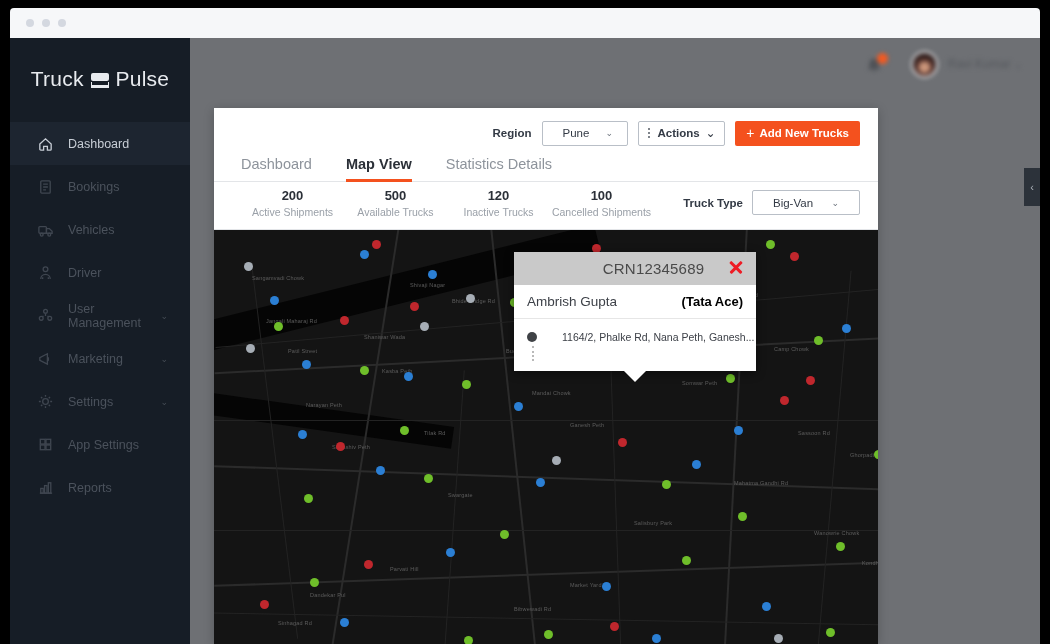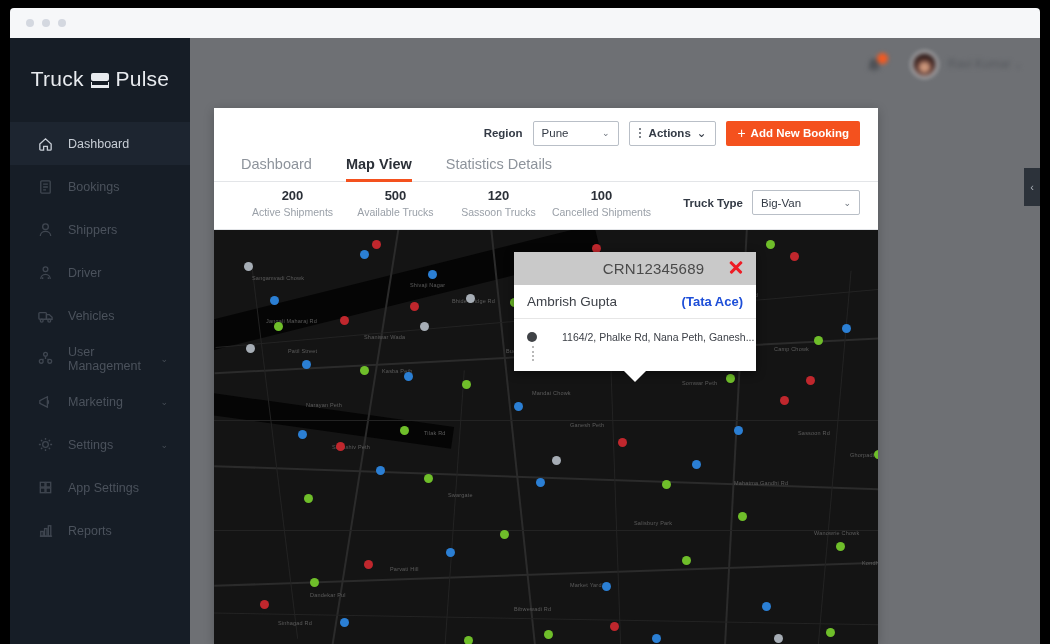--- a/index.html
+++ b/index.html
@@ -101,21 +101,21 @@
   }
   .panel-controls {
     height: 44px; display: flex; align-items: center; justify-content: flex-end;
     padding: 6px 18px 0 0; gap: 10px;
   }
   .ctl-label { font-size: 11.5px; color: #333a45; font-weight: 700; }
   .select {
     border: 1px solid #b9bfc7; background: #fff; border-radius: 2px;
     height: 25px; min-width: 80px; font-size: 11.5px; color: #333a45;
     display: flex; align-items: center; justify-content: space-between;
-    padding: 0 8px; cursor: pointer;
+    padding: 0 20px; cursor: pointer;
   }
   .select .cv { font-size: 9px; color: #6b727c; margin-left: 16px; }
   .btn-actions {
     border: 1px solid #b9bfc7; background: #fff; border-radius: 2px;
     height: 25px; font-size: 11.5px; font-weight: 700; color: #333a45;
     display: flex; align-items: center; padding: 0 9px; gap: 6px; cursor: pointer;
   }
   .kebab {
     display: inline-flex; flex-direction: column; gap: 2px; margin-right: 2px;
   }
@@ -188,21 +188,21 @@
     content: ""; position: absolute; left: 1px; top: 7px; width: 16px; height: 2.6px;
     background: #ee1c25; border-radius: 1px;
   }
   .popup-head .close::before { transform: rotate(45deg); }
   .popup-head .close::after  { transform: rotate(-45deg); }
   .popup-name {
     display: flex; justify-content: space-between; align-items: baseline;
     padding: 9px 13px 9px 13px; border-bottom: 1px solid #e6e6e6;
   }
   .popup-name .nm { font-size: 13.5px; color: #3d4148; }
-  .popup-name .vh { font-size: 13px; color: #1d4ed8; font-weight: 700; }
+  .popup-name .vh { font-size: 13px; color: #000000; font-weight: 700; }
   .popup-addr { padding: 9px 13px 12px 13px; position: relative; }
   .addr-row { display: flex; align-items: center; gap: 25px; height: 18px; }
   .addr-row .txt { font-size: 10.5px; color: #3d4148; white-space: nowrap; }
   .mk-circle { width: 10px; height: 10px; border-radius: 50%; background: #3f4246; flex: 0 0 10px; }
   .mk-square { width: 11px; height: 11px; background: #5fc11e; flex: 0 0 11px; }
   .dotline {
     position: absolute; left: 17.5px; top: 27px; height: 15px;
     border-left: 2px dotted #b9b9b9;
   }
   .popup-tail {
@@ -253,46 +253,37 @@
               <svg viewBox="0 0 18 18">
                 <rect x="4" y="3" width="10" height="13" rx="1"></rect>
                 <path d="M6.5 6.5h5M6.5 9.5h5M6.5 12.5h3"></path>
               </svg>
             </span>
             <span class="label">Bookings</span>
           </div>
           <div class="nav-item">
             <span class="ic">
               <svg viewBox="0 0 18 18">
-                <circle cx="9" cy="6" r="3"></circle>
-                <path d="M3.5 16c0-3 2.5-5 5.5-5s5.5 2 5.5 5"></path>
-              </svg>
-            </span>
-            <span class="label">Shippers</span>
-          </div>
-          <div class="nav-item">
-            <span class="ic">
-              <svg viewBox="0 0 18 18">
-                <circle cx="9" cy="5.5" r="2.5"></circle>
-                <path d="M4 16c0-2.8 2.2-5 5-5s5 2.2 5 5"></path>
-                <path d="M6 16v-2M12 16v-2"></path>
-              </svg>
-            </span>
-            <span class="label">Driver</span>
-          </div>
-          <div class="nav-item">
-            <span class="ic">
-              <svg viewBox="0 0 18 18">
                 <rect x="2" y="6" width="8" height="7" rx="1"></rect>
                 <path d="M10 8h3l3 3v2h-6z"></path>
                 <circle cx="5" cy="14.5" r="1.5"></circle>
                 <circle cx="13" cy="14.5" r="1.5"></circle>
               </svg>
             </span>
             <span class="label">Vehicles</span>
+          </div>
+          <div class="nav-item">
+            <span class="ic">
+              <svg viewBox="0 0 18 18">
+                <circle cx="9" cy="5.5" r="2.5"></circle>
+                <path d="M4 16c0-2.8 2.2-5 5-5s5 2.2 5 5"></path>
+                <path d="M6 16v-2M12 16v-2"></path>
+              </svg>
+            </span>
+            <span class="label">Driver</span>
           </div>
           <div class="nav-item">
             <span class="ic">
               <svg viewBox="0 0 18 18">
                 <circle cx="9" cy="4.5" r="2"></circle>
                 <circle cx="4.5" cy="12" r="2"></circle>
                 <circle cx="13.5" cy="12" r="2"></circle>
                 <path d="M9 6.5v3M7 10 5.5 10M11 10l1.5 0"></path>
               </svg>
             </span>
@@ -371,21 +362,21 @@
             <span class="kebab">
                 <i></i>
                 <i></i>
                 <i></i>
               </span>
             <span>Actions</span>
             <span class="cv">⌄</span>
           </div>
           <button class="btn-primary">
             <span class="plus">+</span>
-            <span>Add New Booking</span>
+            <span>Add New Trucks</span>
           </button>
         </div>
 
         <div class="tabs" id="tabs">
             <div class="tab">Dashboard</div>
             <div class="tab active">Map View</div>
             <div class="tab">Statistics Details</div>
           </div>
 
         <div class="stats">
@@ -393,21 +384,21 @@
               <div class="stat">
                 <div class="num">200</div>
                 <div class="cap">Active Shipments</div>
               </div>
               <div class="stat">
                 <div class="num">500</div>
                 <div class="cap">Available Trucks</div>
               </div>
               <div class="stat">
                 <div class="num">120</div>
-                <div class="cap">Sassoon Trucks</div>
+                <div class="cap">Inactive Trucks</div>
               </div>
               <div class="stat">
                 <div class="num">100</div>
                 <div class="cap">Cancelled Shipments</div>
               </div>
             </div>
           <div class="truck-type">
             <span class="ctl-label">Truck Type</span>
             <div class="select" style="width:108px">
               <span>Big-Van</span>

